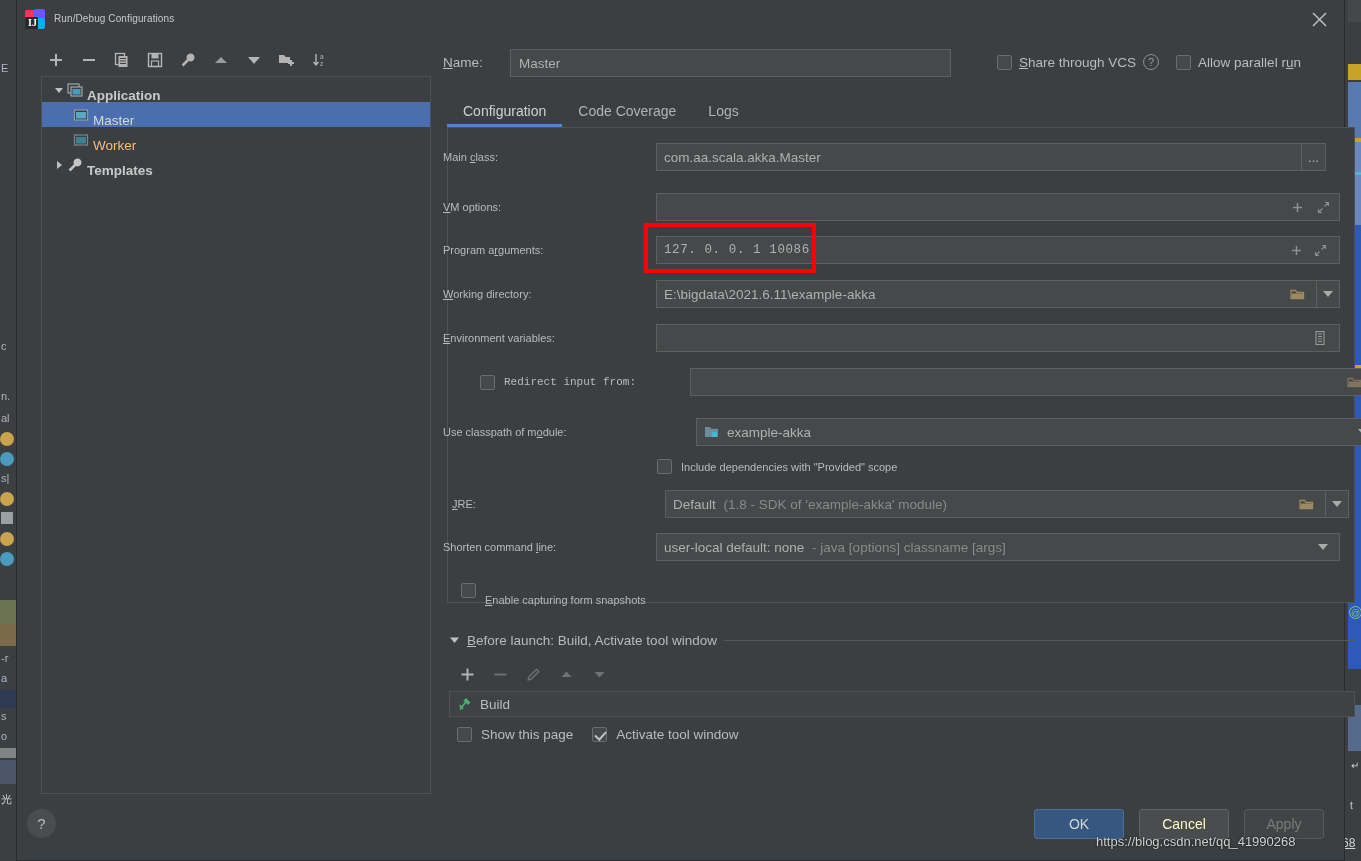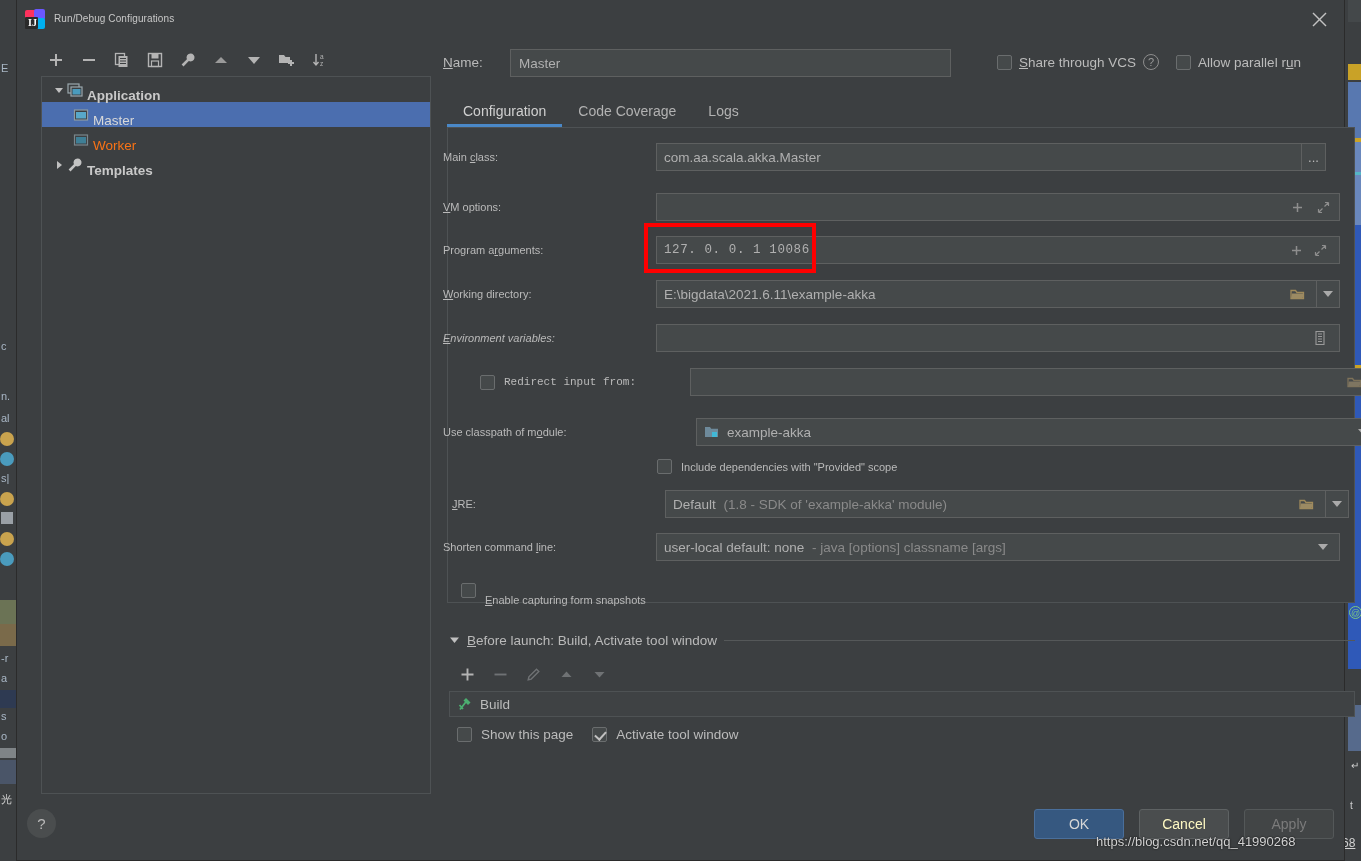--- a/index.html
+++ b/index.html
@@ -78,21 +78,21 @@
     overflow: hidden;
   }
   .tnode {
     display: flex; align-items: center; height: 25px; padding-left: 6px;
     cursor: pointer; font-size: 13.5px;
   }
   .tnode.sel { background: #4b6eaf; }
   .tnode .arrow { width: 17px; flex: none; display: flex; justify-content: center; }
   .tnode .tlabel { margin-left: 4px; margin-top: 12px; }
   .tnode.bold .tlabel { font-weight: bold; color: #c9c9c9; }
-  .tnode .tlabel.dim { color: #f97316; }
+  .tnode .tlabel.dim { color: #fdba74; }
   .tnode.sel .tlabel { color: #d8d8d8; }
   .ico { width: 16px; height: 16px; flex: none; position: relative; }
 
   
   .name-label {
     position: absolute; left: 426px; top: 55px; font-size: 13.5px; color: #bababa;
   }
   .name-label u { text-decoration: underline; }
   .name-input {
     position: absolute; left: 493px; top: 49px; width: 441px; height: 28px;
@@ -215,21 +215,21 @@
     border-radius: 50%; background: #4a4d4e; color: #b9b9b9;
     font-size: 15px; line-height: 29px; text-align: center; cursor: pointer;
   }
   .btn {
     position: absolute; height: 30px; border-radius: 3px;
     display: flex; align-items: center; justify-content: center;
     font-size: 14px; cursor: pointer;
   }
   .btn-ok { left: 1034px; top: 809px; width: 90px; background: #365880; border: 1px solid #4a6f9b; color: #d6d6d6; }
   .btn-cancel { left: 1139px; top: 809px; width: 90px; background: #4a4d4e; border: 1px solid #5e6263; color: #fef9c3; }
-  .btn-apply { left: 1244px; top: 809px; width: 90px; background: #424546; border: 1px solid #545859; color: #7b7b7b; }
+  .btn-apply { left: 1244px; top: 809px; width: 80px; background: #424546; border: 1px solid #545859; color: #7b7b7b; }
 
   .watermark {
     position: absolute; left: 1096px; top: 834px;
     font-size: 13px; color: #d2d2d2; white-space: nowrap;
     text-shadow: 0 0 2px #000;
   }
 </style>
 </head>
 <body>
 
@@ -480,21 +480,21 @@
             <path d="M2 6.5h12l-1.5 5H1z" fill="#9b8a63"></path>
           </svg>
         </span>
       </span>
       <span class="arrowbtn" style="border:1px solid #5e6060;border-left:none;height:28px;width:23px;">
         <span class="caret-down"></span>
       </span>
     </div>
 
     <div class="row" style="left:426px; top:324px;">
-      <span class="flabel" style="width:213px;font-style:italic;"><u>E</u>nvironment variables:</span>
+      <span class="flabel" style="width:213px;"><u>E</u>nvironment variables:</span>
       <span class="field" style="width:684px; justify-content:flex-end;">
         <span class="fbtn">
           <svg width="12" height="14" viewBox="0 0 12 14">
             <rect x="2" y="0.5" width="8" height="13" fill="none" stroke="#9a9a9a" stroke-width="1.1"></rect>
             <path d="M4 3h4 M4 5.5h4 M4 8h4 M4 10.5h4" stroke="#9a9a9a" stroke-width="1.1"></path>
           </svg>
         </span>
       </span>
     </div>
 

